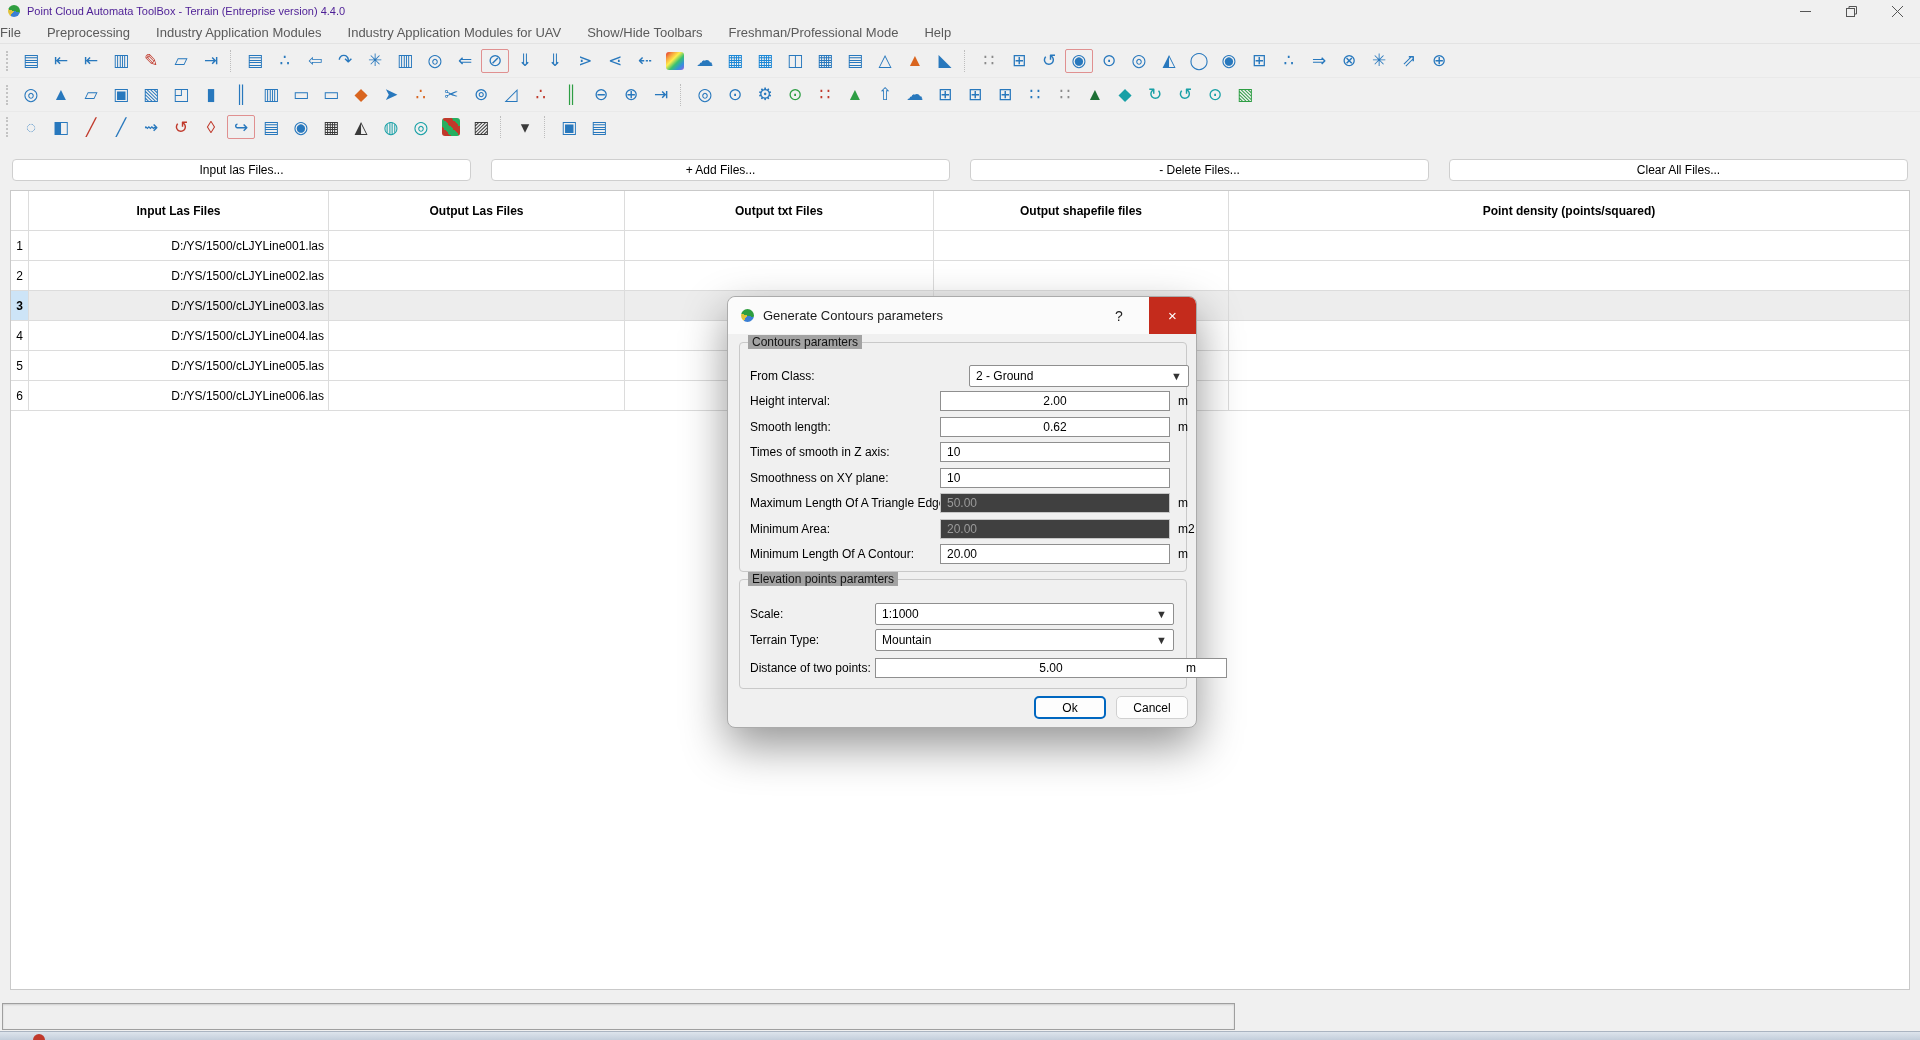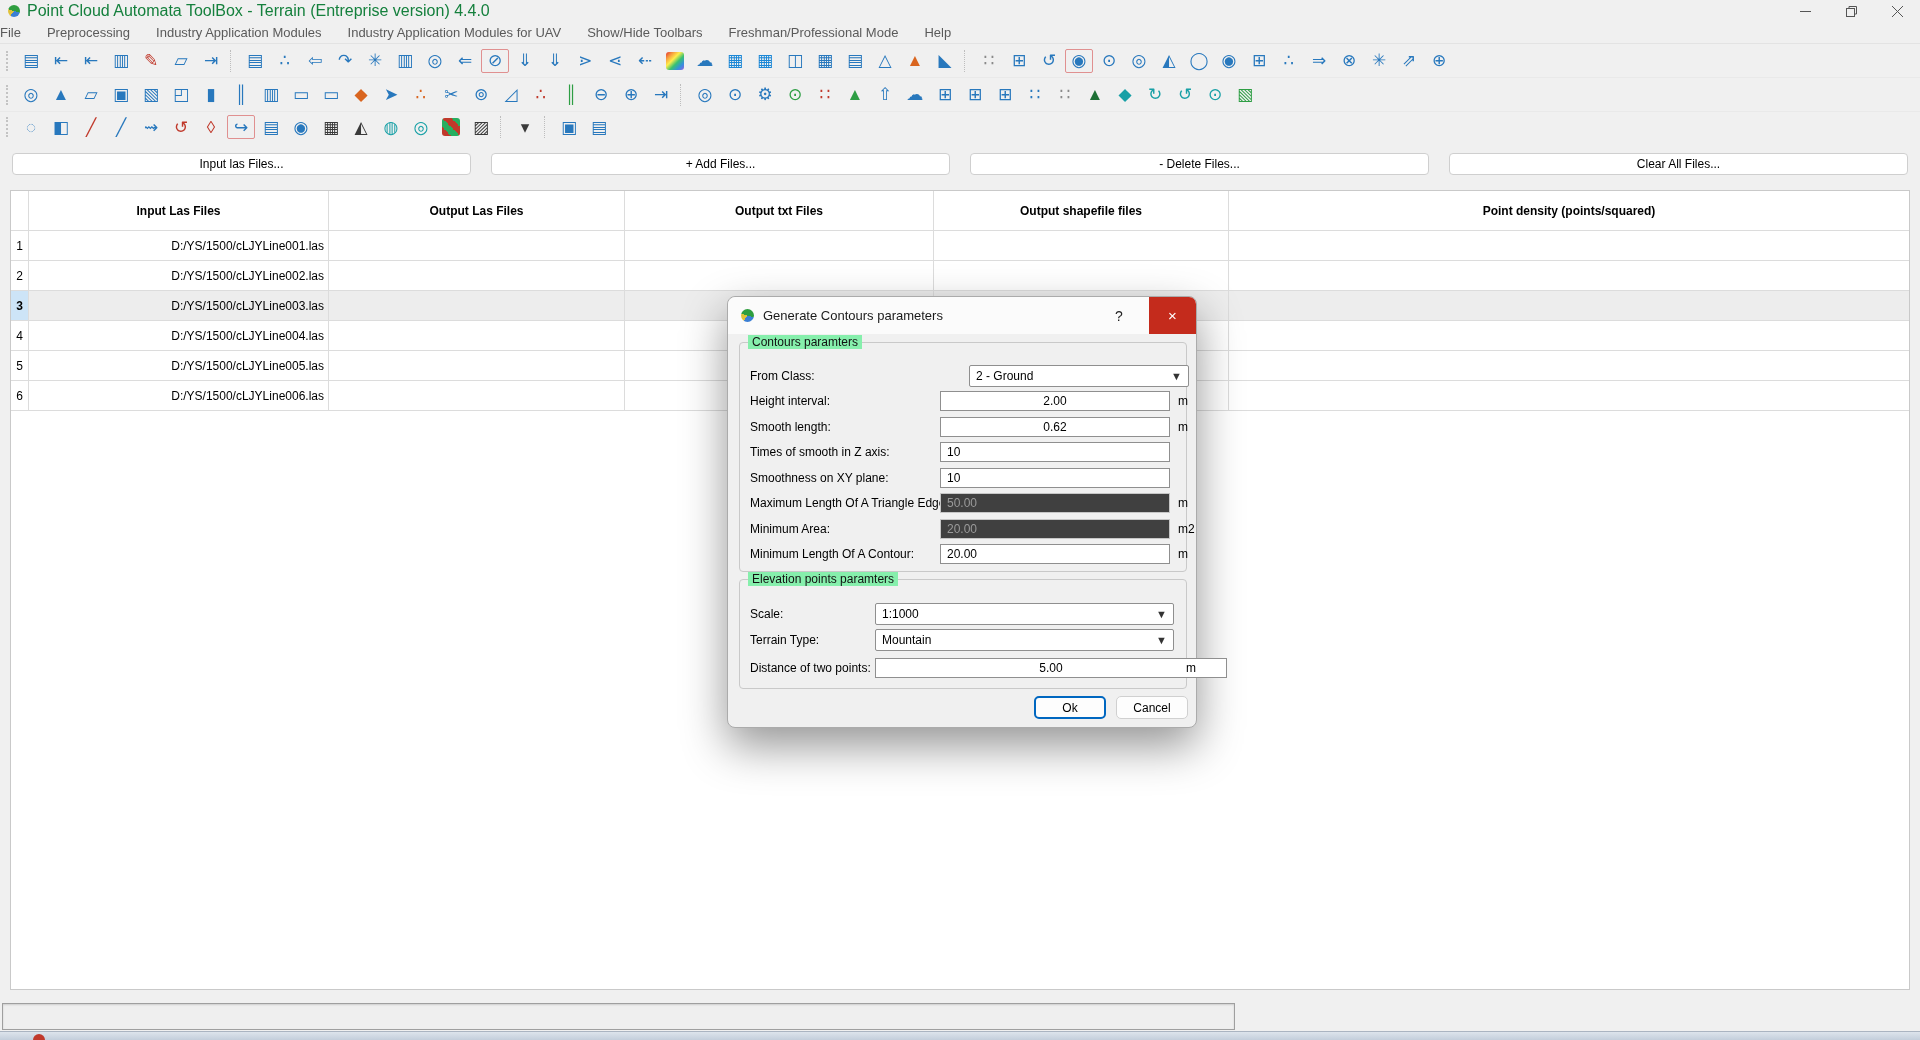--- a/index.html
+++ b/index.html
@@ -3,21 +3,21 @@
 <meta charset="utf-8">
 <style>
   * { margin:0; padding:0; box-sizing:border-box; }
   html,body { width:1920px; height:1040px; overflow:hidden; background:#f0f0f0;
     font-family:"Liberation Sans","DejaVu Sans",sans-serif; color:#000; }
 
   
   .titlebar { height:22px; display:flex; align-items:center; padding-left:8px; background:#f0f0f0; }
   .app-sphere { width:12px; height:12px; border-radius:50%; margin-right:7px;
     background:conic-gradient(#2f9e3f 0 30%, #3b7fd4 30% 60%, #e0c23a 60% 80%, #2f9e3f 80% 100%); }
-  .title-text { font-size:16px; color:#15803d; }
+  .title-text { font-size:11px; color:#4c1d95; }
   .wincontrols { margin-left:auto; display:flex; height:22px; }
   .winbtn { width:46px; height:22px; display:flex; align-items:center; justify-content:center; color:#555; }
 
   
   .menubar { height:22px; display:flex; align-items:center; gap:26px; 
     font-size:13px; color:#5a5a5a; border-bottom:1px solid #e3e3e3; }
   .menu-item { cursor:default; }
 
   
   .tbrow { display:flex; align-items:center; padding-left:4px; background:#f0f0f0; }
@@ -27,21 +27,21 @@
   .tbicon { width:30px; height:26px; display:flex; align-items:center; justify-content:center;
     font-size:17px; line-height:1; border-radius:3px; }
   .tbicon.redbox { outline:1px solid #e09090; outline-offset:-2px; }
   .tbicon.rainbow { background:linear-gradient(135deg,#e3342f,#f6993f,#ffed4a,#38c172,#3490dc,#9561e2); 
     width:18px; height:18px; margin:4px 6px; }
   .tbicon.checker { background:
     linear-gradient(45deg,#c0392b 25%,#27ae60 25% 50%,#c0392b 50% 75%,#27ae60 75%); width:18px; height:18px; margin:4px 6px; }
   .tbsep { width:6px; height:22px; border-left:1px dotted #bdbdbd; margin:0 4px; }
 
   
-  .filebtns { display:flex; gap:20px; padding:0 12px; margin-top:11px; }
+  .filebtns { display:flex; gap:20px; padding:0 12px; margin-top:17px; }
   .filebtn { flex:1; height:22px; background:#fff; border:1px solid #cfcfcf; border-radius:4px;
     font-size:12px; display:flex; align-items:center; justify-content:center; cursor:default; }
 
   
   .table-wrap { position:absolute; left:10px; top:190px; width:1900px; height:800px;
     background:#fff; border:1px solid #c9c9c9; }
   .trow { display:flex; width:100%; }
   .thead { height:40px; font-weight:bold; }
   .tbody-row { height:30px; }
   .tcell { font-size:12px; display:flex; align-items:center; border-right:1px solid #dcdcdc;
@@ -71,21 +71,21 @@
     background:conic-gradient(#2f9e3f 0 30%, #3b7fd4 30% 60%, #e0c23a 60% 80%, #2f9e3f 80% 100%); }
   .dlg-title-text { font-size:13px; color:#1a1a1a; }
   .dlg-help { position:absolute; right:62px; top:0; width:30px; height:37px; display:flex;
     align-items:center; justify-content:center; font-size:14px; color:#222; }
   .dlg-close { position:absolute; right:0; top:0; width:47px; height:37px; background:#c42b1c;
     border-radius:0 7px 0 0; display:flex; align-items:center; justify-content:center;
     color:#fff; font-size:15px; }
   .grp { position:absolute; left:11px; width:448px; border:1px solid #c9c9c9; border-radius:4px; }
   .grp1 { top:45px; height:230px; }
   .grp2 { top:282px; height:110px; }
-  .grp-legend { position:absolute; top:-8px; left:8px; background:#86efac; padding:0 4px;
+  .grp-legend { position:absolute; top:-8px; left:8px; background:#a3a3a3; padding:0 4px;
     font-size:12px; color:#111; }
   .frow { position:absolute; left:10px; right:6px; height:22px; display:flex; align-items:center; }
   .flabel { font-size:12px; }
   .combo { position:absolute; height:22px; background:#fff; border:1px solid #8f8f8f;
     border-radius:2px; display:flex; align-items:center; padding:0 6px; font-size:12px; }
   .combo .caret { margin-left:auto; font-size:11px; color:#333; }
   .fin { position:absolute; height:20px; background:#fff; border:1px solid #8f8f8f;
     border-radius:0; font-size:12px; padding:0 6px; font-family:inherit; }
   .fin.center { text-align:center; }
   .fin.disabled { background:#404040; color:#9a9a9a; border-color:#c6c6c6; }

